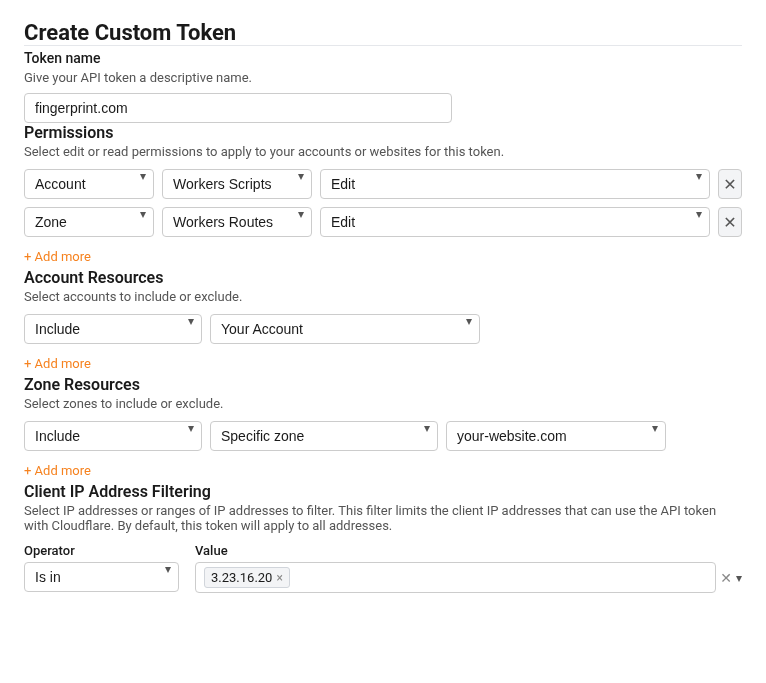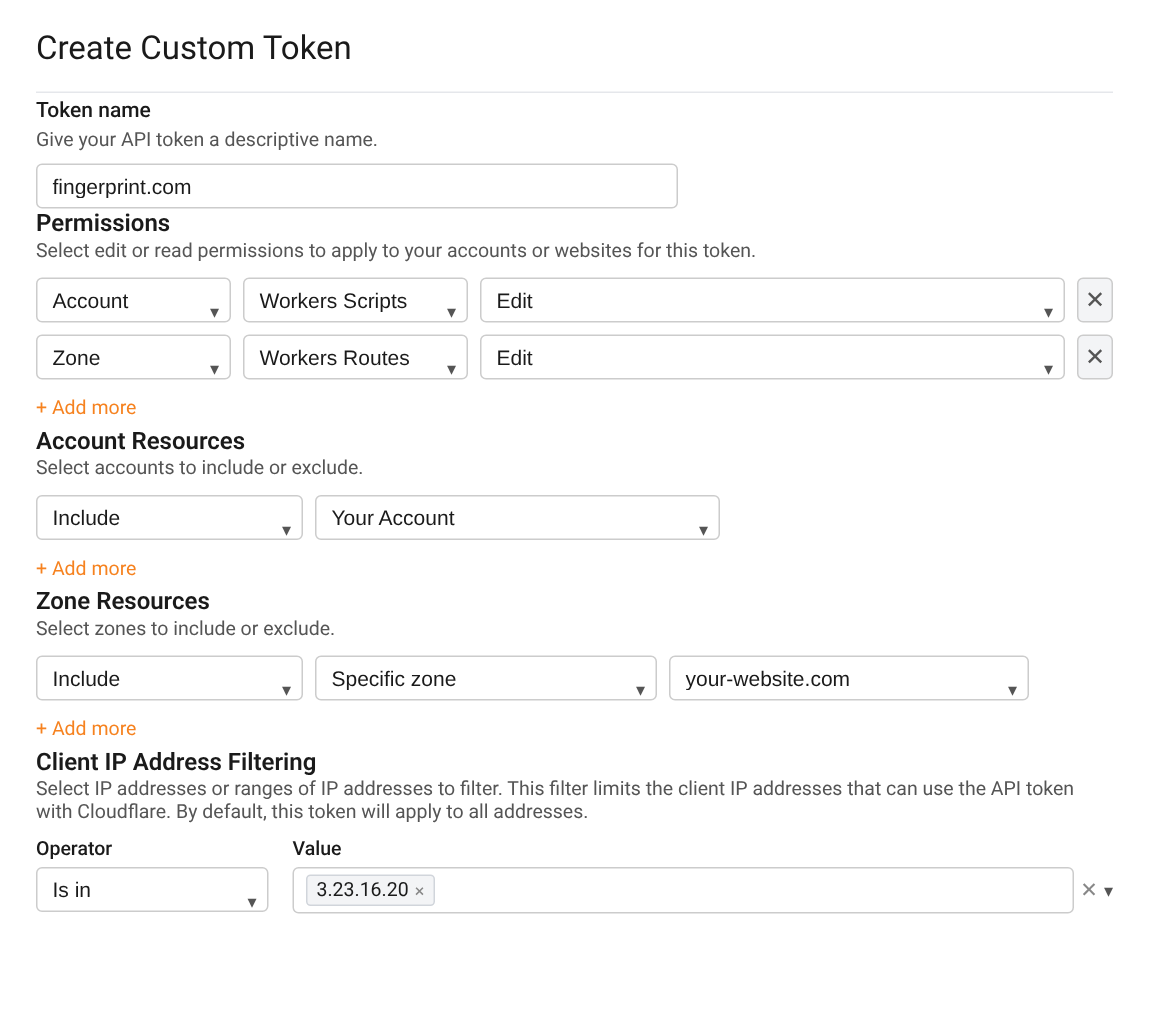--- a/index.html
+++ b/index.html
@@ -7,23 +7,22 @@
       font-family: -apple-system, BlinkMacSystemFont, 'Segoe UI', Roboto, sans-serif;
       font-size: 14px;
       color: #1a1a1a;
       background: #fff;
       padding: 20px 24px;
       width: 766px;
       min-height: 683px;
     }
     h1 {
       font-size: 22px;
-      font-weight: 400;
+      font-weight: 700;
       margin-bottom: 4px;
-      padding-bottom: 16px;
       border-bottom: 1px solid #e5e7eb;
     }
     .section {
     }
     .section-title {
       font-size: 16px;
       font-weight: 600;
       margin-bottom: 2px;
     }
     .section-desc {
@@ -46,21 +45,21 @@
       padding: 6px 10px;
       border: 1px solid #ccc;
       border-radius: 4px;
       font-size: 14px;
       color: #1a1a1a;
       outline: none;
     }
     .select-wrapper {
       position: relative;
       display: inline-flex;
-      align-items: flex-end;
+      align-items: flex-start;
     }
     select {
       appearance: none;
       -webkit-appearance: none;
       border: 1px solid #ccc;
       border-radius: 4px;
       padding: 6px 28px 6px 10px;
       font-size: 14px;
       color: #1a1a1a;
       background: #fff;
@@ -102,21 +101,21 @@
       display: inline-block;
       margin-top: 4px;
       margin-bottom: 4px;
     }
     .perm-select-1 { width: 130px; }
     .perm-select-2 { width: 150px; }
     .perm-select-3 { width: 390px; }
     .resource-select-1 { width: 178px; }
     .resource-select-2 { width: 270px; }
     .zone-select-2 { width: 228px; }
-    .zone-select-3 { width: 240px; }
+    .zone-select-3 { width: 220px; }
     .operator-select { width: 155px; }
     .operator-label { font-size: 13px; font-weight: 500; margin-bottom: 4px; }
     .operator-row { display: flex; gap: 16px; align-items: flex-start; }
     .operator-col { display: flex; flex-direction: column; }
     .ip-value-box {
       border: 1px solid #ccc;
       border-radius: 4px;
       padding: 4px 8px;
       display: flex;
       align-items: center;

